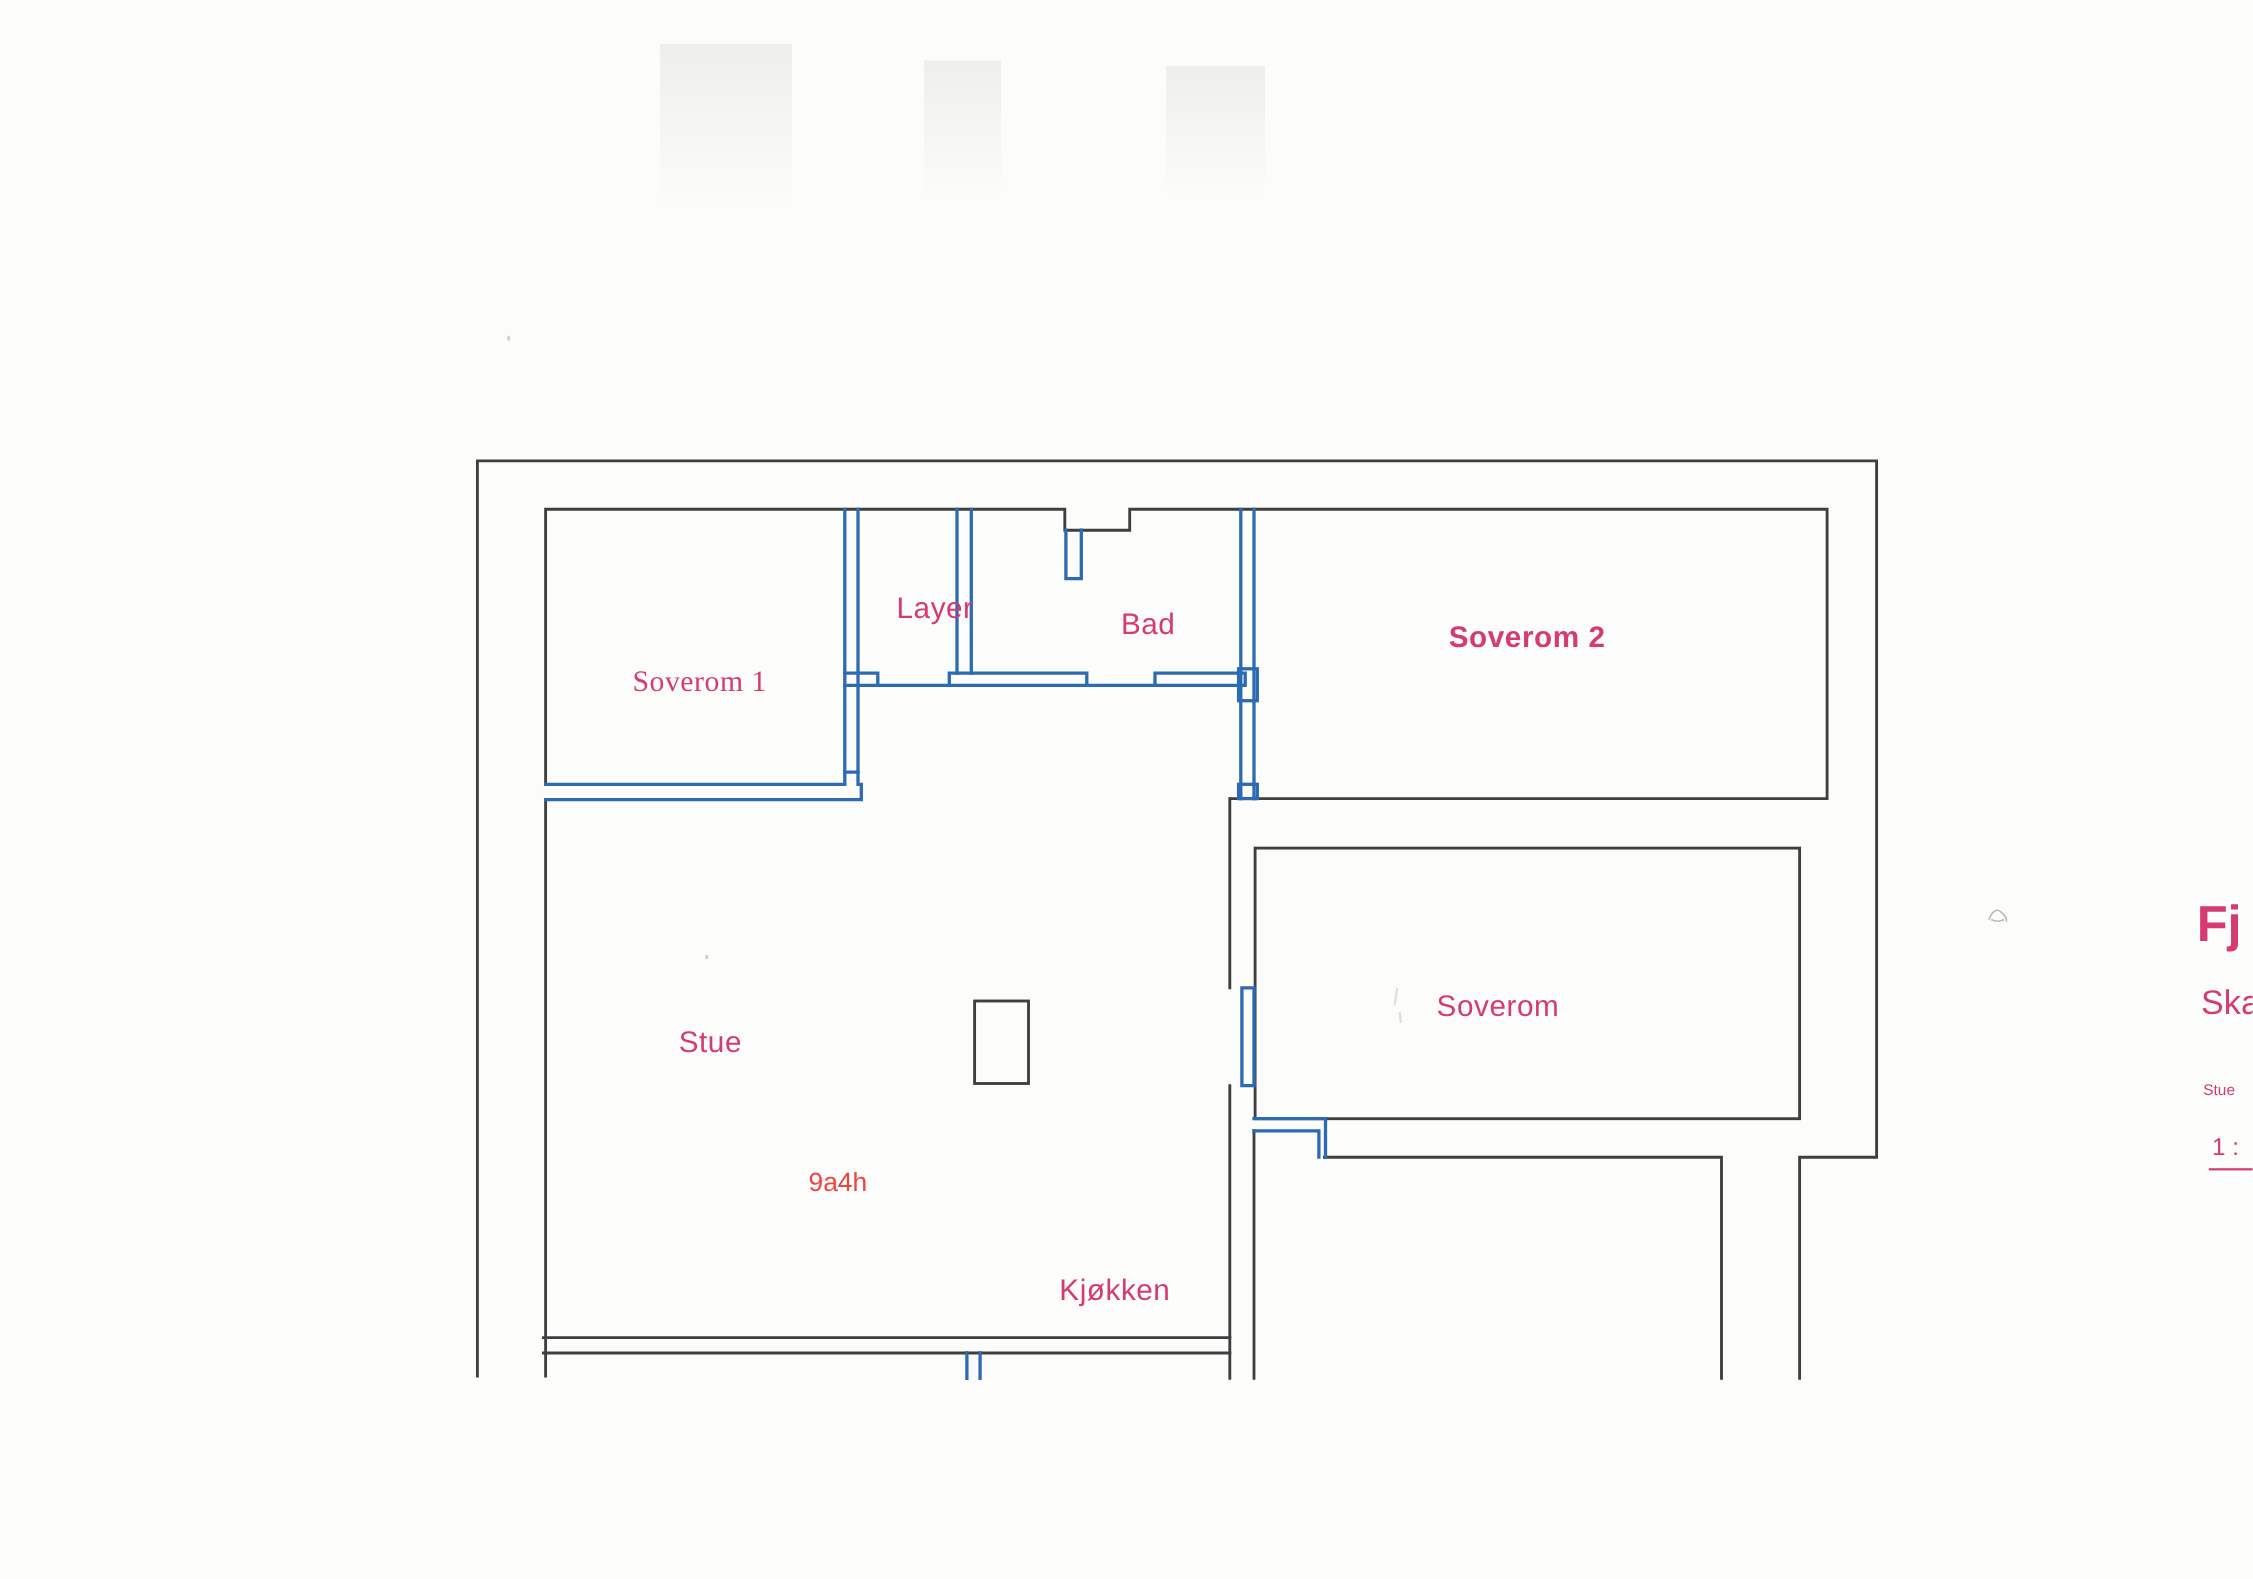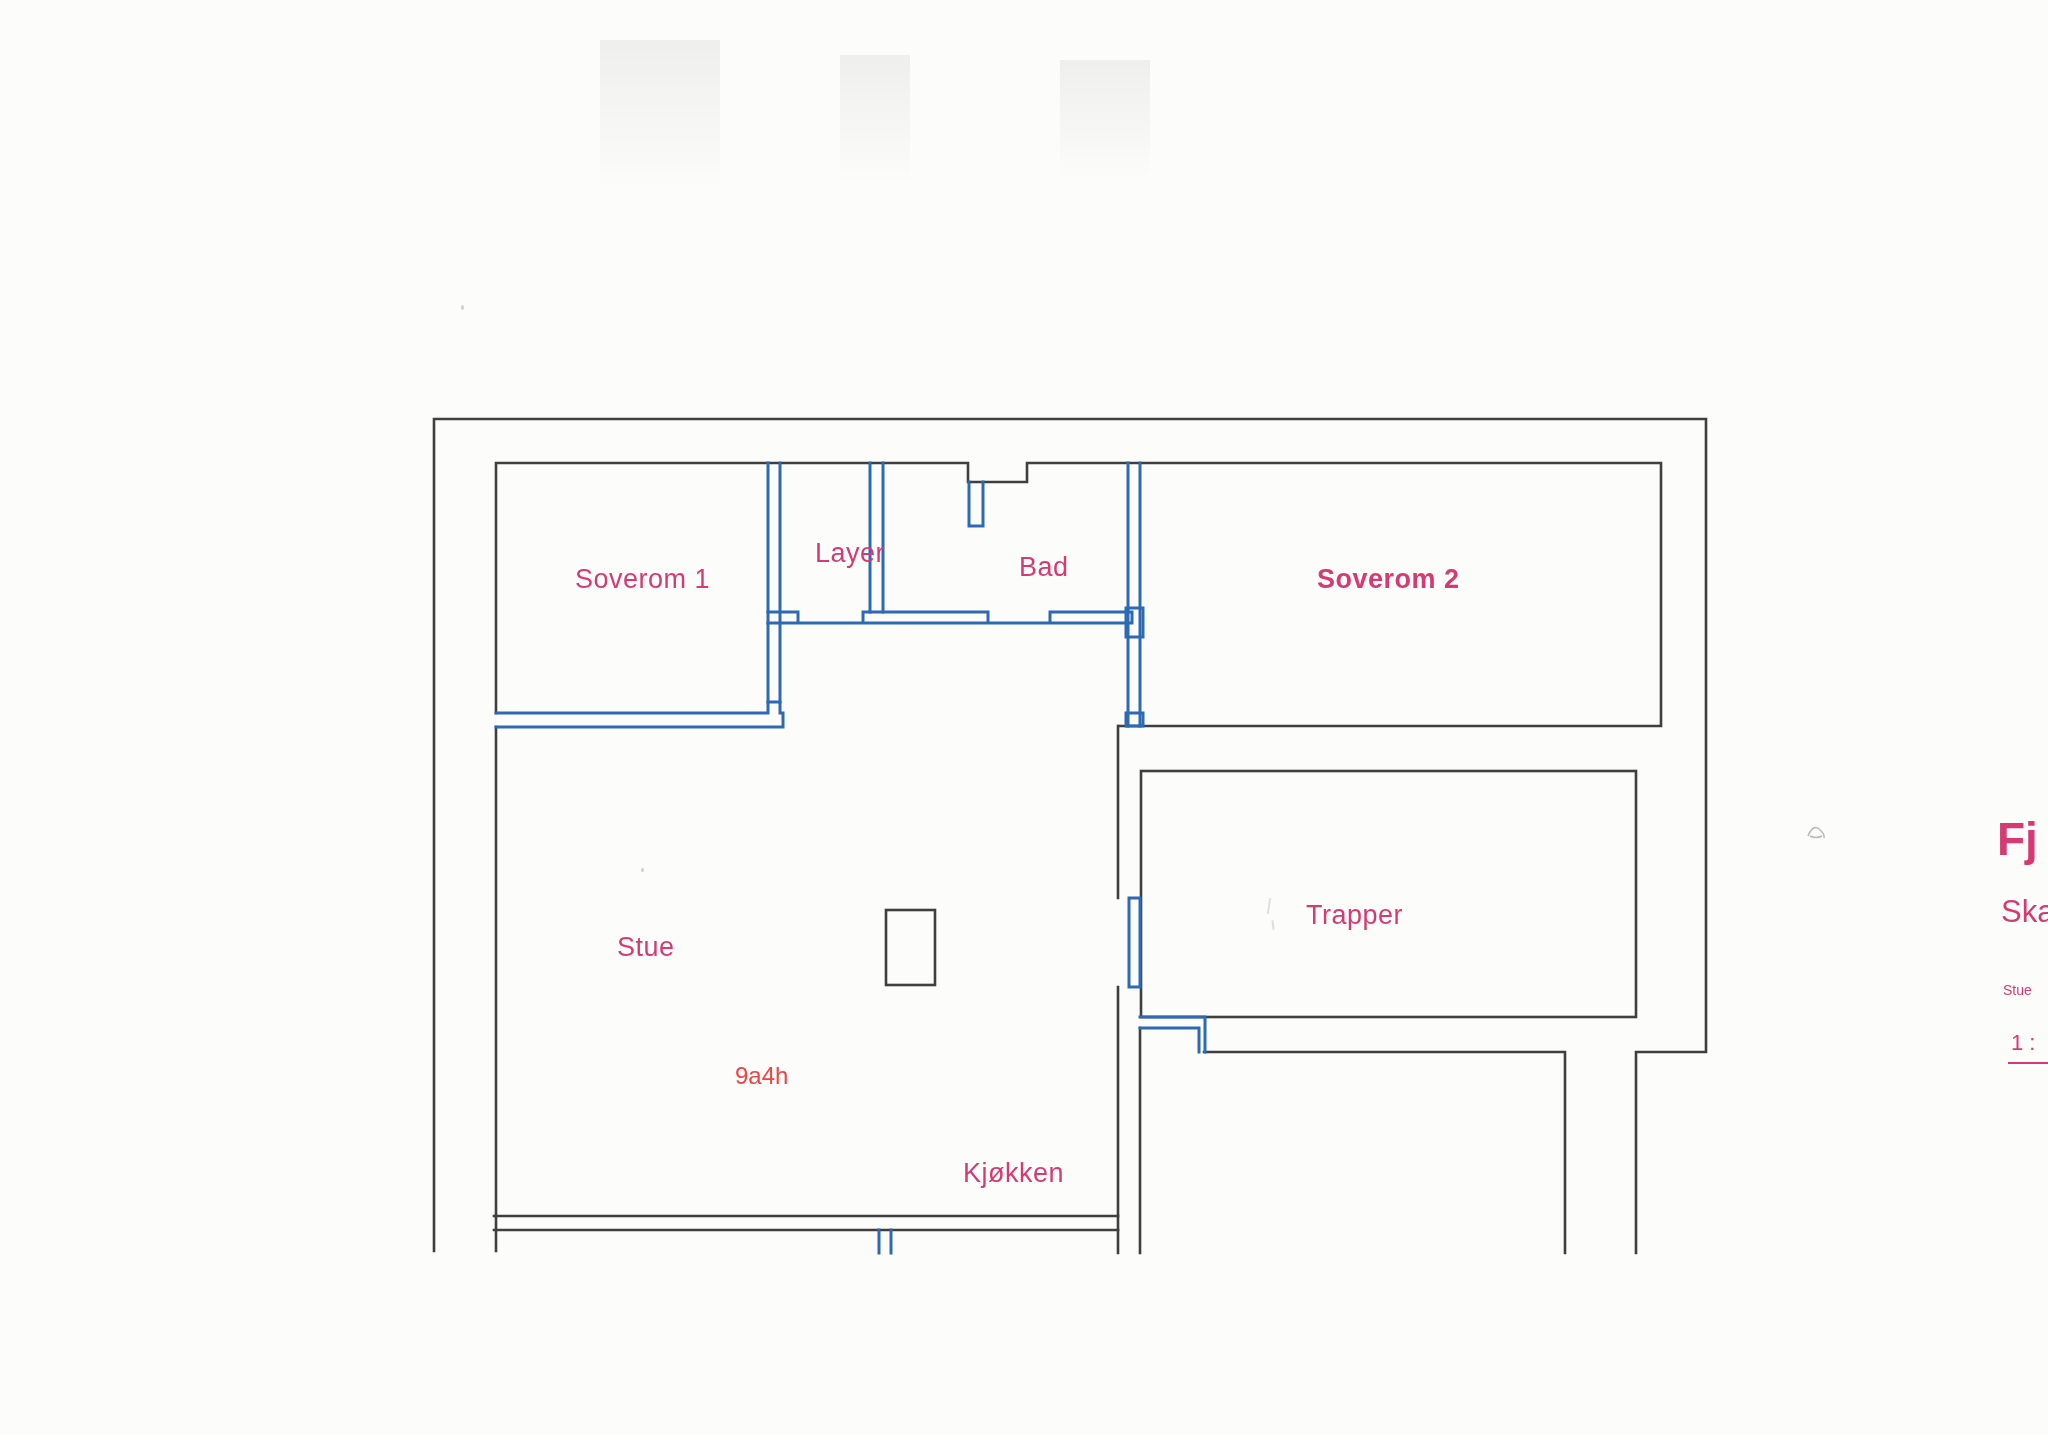--- a/index.html
+++ b/index.html
@@ -109,26 +109,26 @@
       <rect x="1126" y="713" width="17" height="13"></rect>
       <path d="M969,482 V526 M983,482 V526 M969,526 H983"></path>
       <path d="M1129,898 V987 M1140,898 V987 M1129,898 H1140 M1129,987 H1140"></path>
       <path d="M1140,1017 H1205 M1140,1028 H1199 M1205,1017 V1052 M1199,1028 V1052"></path>
       <path d="M879,1230 V1253 M891,1230 V1253"></path>
     </g>
 
     <path d="M1808,836 q5,-12 11,-7 t5,9 m-14,-2 q6,3 12,0" stroke="#8a8a8a" stroke-width="1.5" fill="none" opacity="0.6"></path>
   </svg>
 
-  <div class="room-label" style="left:575px;top:564px;">Soverom 1</div>
+  <div class="room-label" style="left:575px;top:604px;font-family:Liberation Serif, serif;">Soverom 1</div>
   <div class="room-label" style="left:815px;top:538px;">Layer</div>
   <div class="room-label" style="left:1019px;top:552px;">Bad</div>
   <div class="room-label" style="left:1317px;top:564px;font-weight:bold;">Soverom 2</div>
   <div class="room-label" style="left:617px;top:932px;text-align:center;">Stue</div>
-  <div class="room-label" style="left:1306px;top:900px;">Trapper</div>
+  <div class="room-label" style="left:1306px;top:900px;">Soverom</div>
   <div class="room-label" style="left:963px;top:1158px;">Kjøkken</div>
 
   <div class="area-code" style="left:735px;top:1062px;">9a4h</div>
 
   <div class="side-title" style="left:1997px;top:812px;">Fj</div>
   <div class="side-scale" style="left:2001px;top:894px;">Ska</div>
   <div class="side-layer" style="left:2003px;top:982px;">Stue</div>
   <div class="side-ratio" style="left:2011px;top:1030px;">1 :</div>
   <div class="side-ratio-rule" style="left:2008px;top:1062px;"></div>
 

